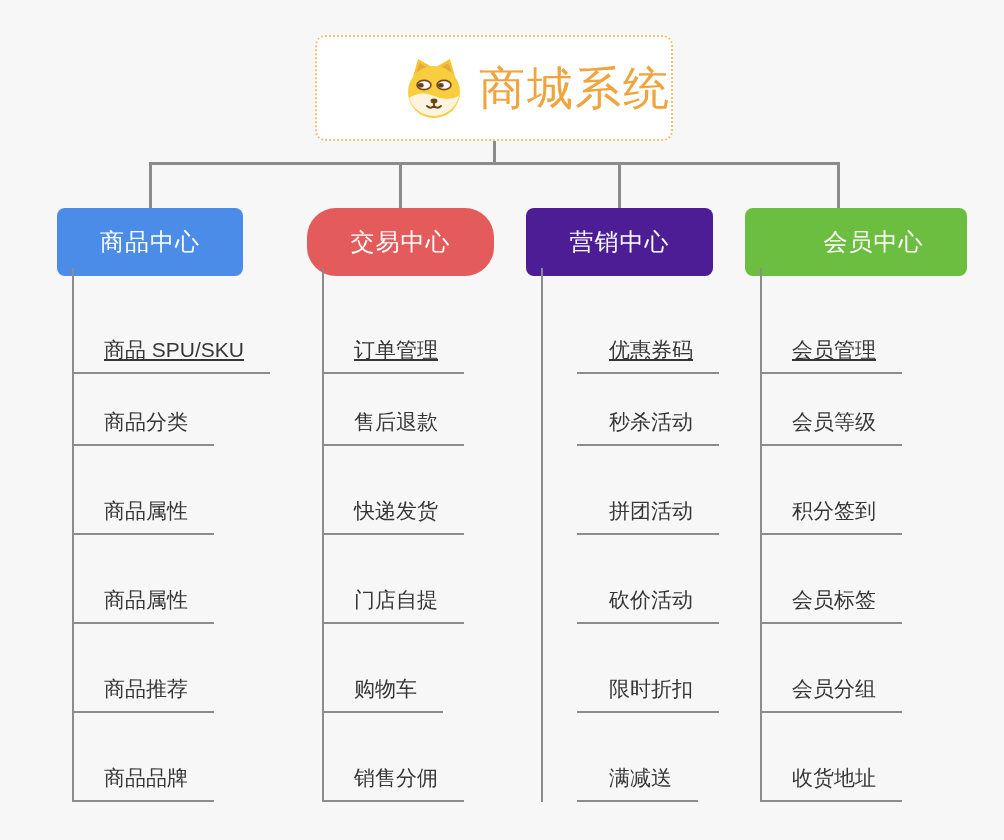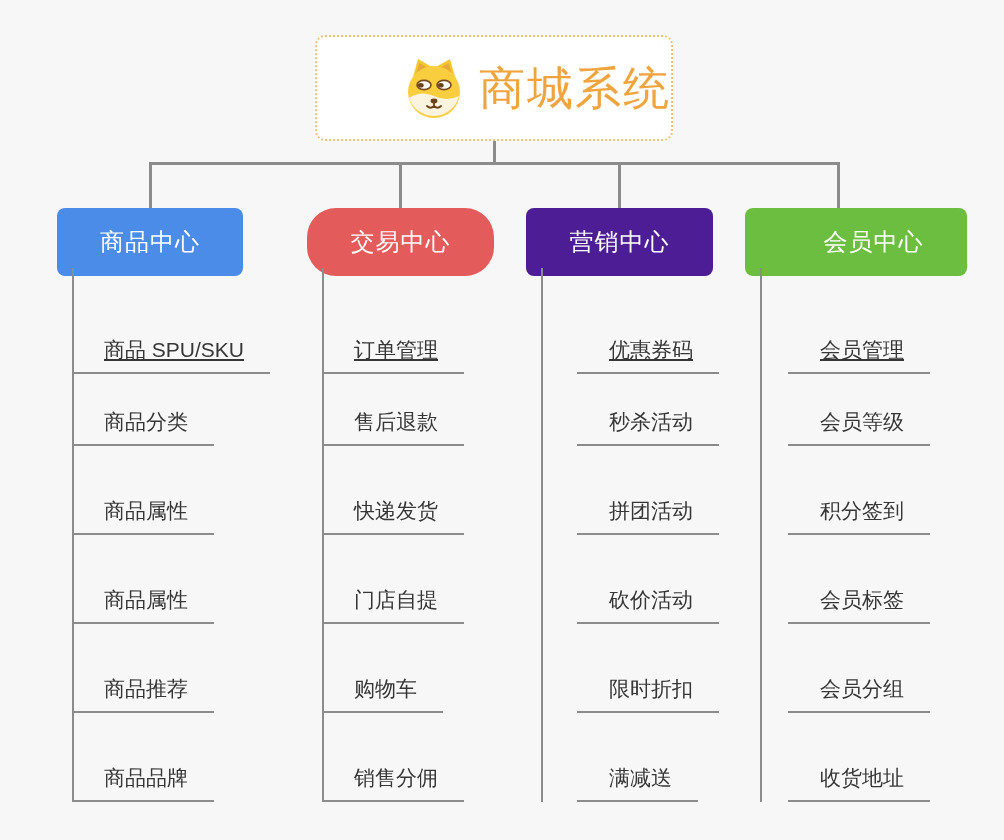--- a/index.html
+++ b/index.html
@@ -51,21 +51,21 @@
   
   .leaf{
     position:absolute;height:44px;
     display:flex;align-items:center;
     padding:0 26px 0 32px;
     border-bottom:2px solid #8C8C8C;
     font-size:21px;color:#363636;white-space:nowrap;
     text-shadow:0 0 2px rgba(255,255,255,0.9);
     cursor:pointer;
   }
-  .c0{left:72px;} .c1{left:322px;} .c2{left:541px;margin-left:36px;} .c3{left:760px;margin-left:28px;}
+  .c0{left:72px;} .c1{left:322px;} .c2{left:541px;margin-left:36px;} .c3{left:760px;}
   .r0{top:328px;text-decoration:underline;} .r1{top:400px;} .r2{top:489px;}
   .r3{top:578px;} .r4{top:667px;} .r5{top:756px;}
 </style>
 </head>
 <body>
 
 <div class="canvas">
 
   <div class="root-node">
     <svg class="doge" viewBox="0 0 64 64" aria-hidden="true">

